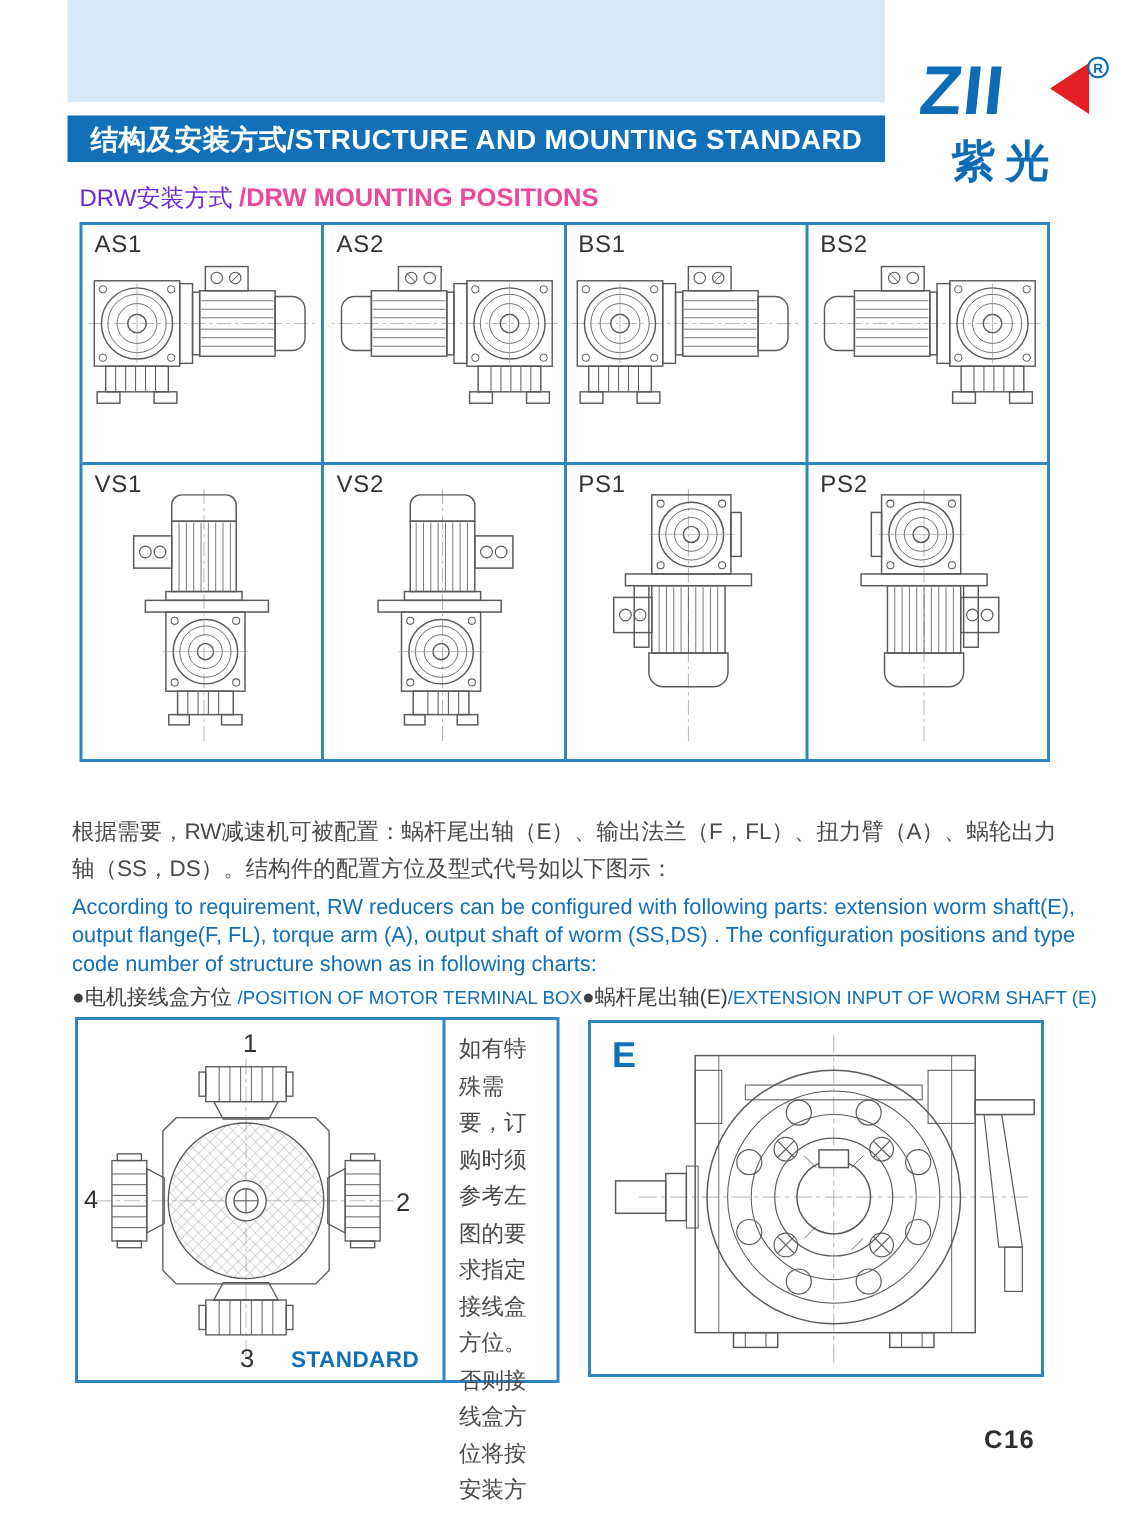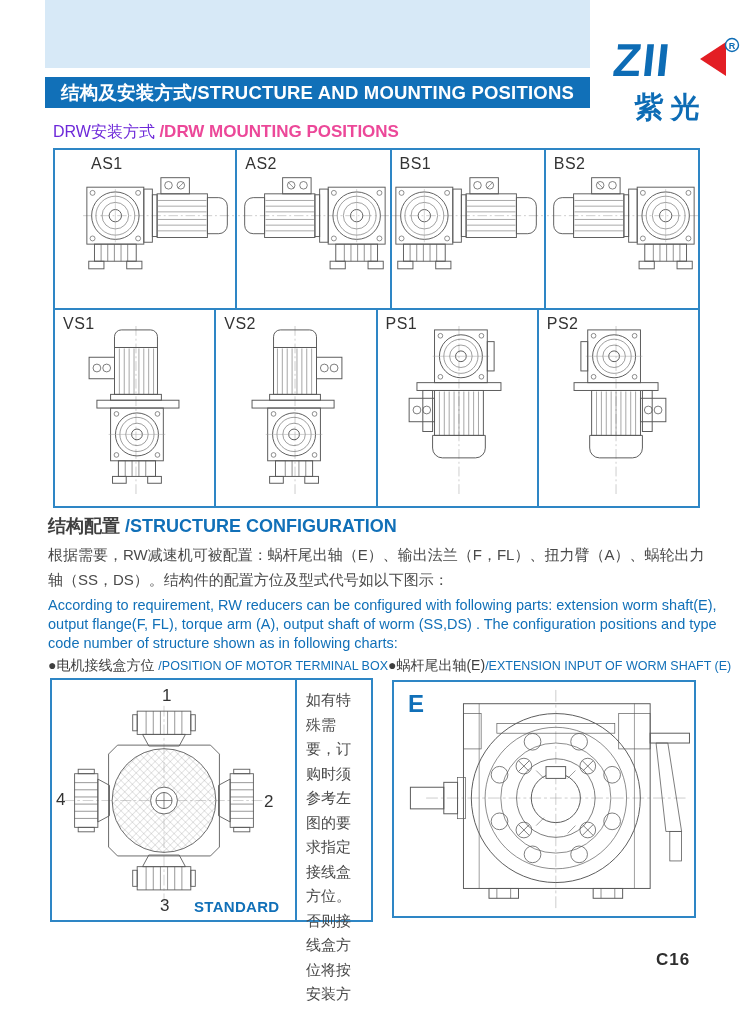--- a/index.html
+++ b/index.html
@@ -19,21 +19,21 @@
 
   
   .drw-head { position:absolute; left:53px; top:122px; white-space:nowrap; }
   .drw-head .zh { font-size:16px; color:#6d28d9;margin-top:24px; }
   .drw-head .en { font-size:17px; color:#ec4899; font-weight:bold; }
 
   
   .grid { position:absolute; left:53px; top:148px; width:647px; height:360px;
           border:2px solid #2e86c5; display:flex; flex-direction:column; }
   .grid .row { display:flex; }
-  .grid .row.r1 { height:160px; border-bottom:2px solid #2e86c5;padding-left:28px; }
+  .grid .row.r1 { height:160px; border-bottom:2px solid #2e86c5; }
   .grid .row.r2 { flex:1; }
   .cell { position:relative; flex:1; border-right:2px solid #2e86c5; overflow:hidden; }
   .cell:last-child { border-right:none; }
   .cell-label { position:absolute; left:8px; top:5px; font-size:16px; color:#333; letter-spacing:.5px; }
   svg.draw { position:absolute; stroke:#5a5a5a; }
   .r1 svg.draw { left:50%; top:22px; margin-left:-76px; }
   .r2 svg.draw { left:50%; top:16px; margin-left:-60px; }
   svg.flip { transform:scaleX(-1); }
 
   
@@ -152,21 +152,21 @@
       <path d="M36,112 h54 v13 a10 10 0 0 1 -10 10 h-34 a10 10 0 0 1 -10 -10 z"></path>
     </g>
   </defs>
 </svg>
 
 <div class="page">
 
   <div class="top-band"></div>
 
   <div class="banner">
-    <span>结构及安装方式/STRUCTURE AND MOUNTING POSITIONS</span>
+    <span>结构及安装方式/STRUCTURE AND MOUNTING STANDARD</span>
   </div>
 
   <div class="logo">
     <svg width="134" height="50" viewBox="0 0 134 50">
       <g transform="skewX(-6)">
         <text x="8" y="40" font-family="Liberation Sans, sans-serif" font-size="46" font-weight="bold" fill="#0d6cb5" letter-spacing="1">ZII</text>
       </g>
       <polygon points="118,6 118,40 92,23" fill="#e31e24"></polygon>
       <circle cx="124" cy="9" r="6.5" fill="none" stroke="#0d6cb5" stroke-width="1.4"></circle>
       <text x="124" y="12.5" text-anchor="middle" font-size="9" font-weight="bold" fill="#0d6cb5" font-family="Liberation Sans, sans-serif">R</text>
@@ -226,23 +226,20 @@
       </div>
       <div class="cell">
         <span class="cell-label">PS2</span>
         <svg class="draw flip" width="120" height="168" viewBox="0 0 122 172">
             <use href="#sym-ps"></use>
           </svg>
       </div>
     </div>
   </div>
 
-  <div class="struct-head">
-    <span class="zh">结构配置</span><span class="en"> /STRUCTURE CONFIGURATION</span>
-  </div>
   <div class="body-zh">根据需要，RW减速机可被配置：蜗杆尾出轴（E）、输出法兰（F，FL）、扭力臂（A）、蜗轮出力轴（SS，DS）。结构件的配置方位及型式代号如以下图示：</div>
   <div class="body-en">According to requirement, RW reducers can be configured with following parts: extension worm shaft(E), output flange(F, FL), torque arm (A), output shaft of worm (SS,DS) . The configuration positions and type code number of structure shown as in following charts:</div>
 
   <div class="panel-head ph-left">
     <span class="zh">●电机接线盒方位 </span><span class="en">/POSITION OF MOTOR TERMINAL BOX</span>
   </div>
   <div class="panel-head ph-right">
     <span class="zh">●蜗杆尾出轴(E)</span><span class="en">/EXTENSION INPUT OF WORM SHAFT (E)</span>
   </div>
 

